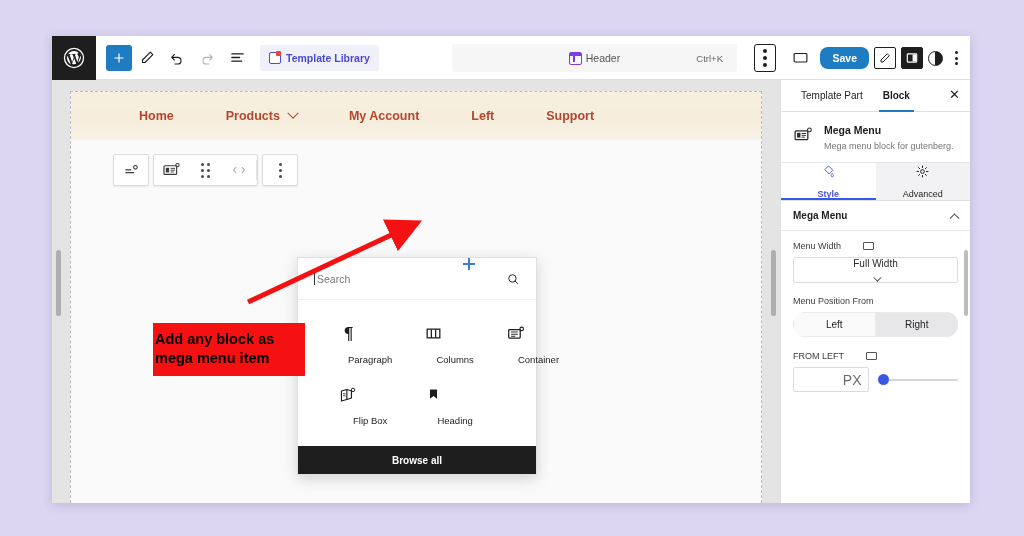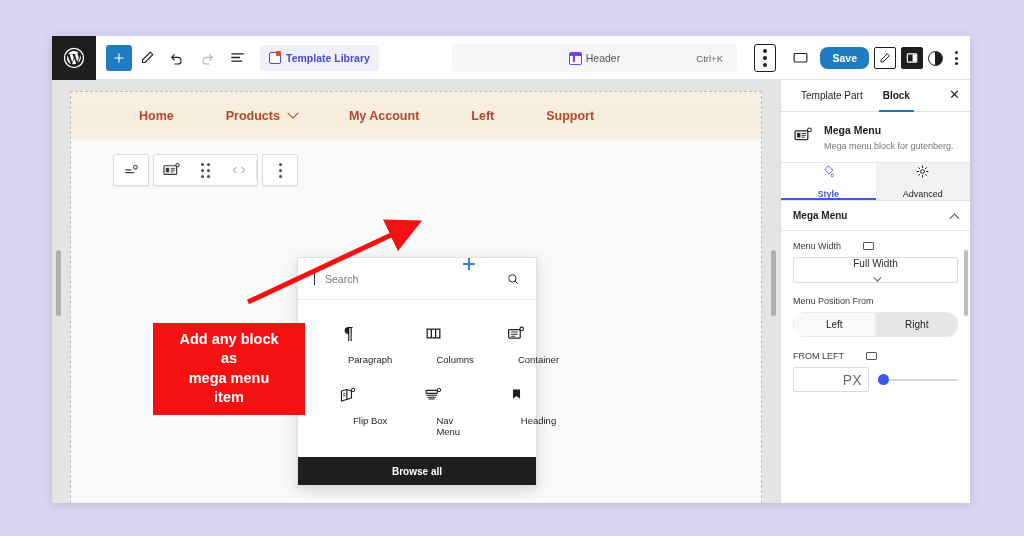--- a/index.html
+++ b/index.html
@@ -120,43 +120,42 @@
   }
   .blk-btn { width:34px; height:32px; display:flex; align-items:center; justify-content:center; }
   .blk-sep { width:1px; height:20px; background:#e4e4e4; }
   .dots6 { display:grid; grid-template-columns:repeat(2,3px); gap:3px; }
   .dots6 i { width:3px;height:3px;background:#4a4a4a;border-radius:50%; display:block;}
   .dots3v { display:flex;flex-direction:column;gap:3px;}
   .dots3v i { width:3px;height:3px;background:#4a4a4a;border-radius:50%; display:block;}
 
   
   .callout {
-    position:absolute; left:101px; top:243px; width:152px; padding:7px 19px;
-    background:#f51111; color:#ffffff; font-size:14.5px; font-weight:700; line-height:1.34;
+    position:absolute; left:101px; top:243px; width:152px; padding:7px 2px;
+    background:#f51111; color:#000000; font-size:14.5px; font-weight:700; line-height:1.34;
     z-index:9;
-    text-align:center;
   }
   .arrow-svg { position:absolute; left:0; top:0; width:728px; height:423px; z-index:8; pointer-events:none; }
 
   .plus-ins { position:absolute; left:411px; top:178px; width:12px; height:12px; z-index:9; }
   .plus-ins:before, .plus-ins:after { content:""; position:absolute; background:#3a7ed0;}
   .plus-ins:before { left:5px; top:0; width:1.6px; height:12px;}
   .plus-ins:after  { top:5px; left:0; height:1.6px; width:12px;}
 
   
   .inserter {
     position:absolute; left:245px; top:177px; width:240px;
     background:#fff; border:1px solid #e0e0e0; box-shadow:0 4px 14px rgba(0,0,0,.16);
     z-index:7;
   }
   .ins-search {
     height:42px; display:flex; align-items:center; padding:0 16px; gap:6px;
     border-bottom:1px solid #ededed;
   }
-  .ins-search .txt { flex:1; font-size:10.5px; color:#767676; border-left:1px solid #333; padding-left:10px;}
+  .ins-search .txt { flex:1; font-size:10.5px; color:#767676; border-left:1px solid #333; padding-left:2px;}
   .ins-grid { display:grid; grid-template-columns:repeat(3,1fr); padding:14px 6px 10px;}
   .ins-cell { display:flex; flex-direction:column; align-items:center; gap:11px; padding:10px 0; }
   .ins-cell .lbl { font-size:9.5px; color:#1e1e1e;padding-left:44px; }
   .browse-all {
     height:28px; background:#1e1e1e; color:#fff; font-size:10px; font-weight:600;
     display:flex; align-items:center; justify-content:center;
   }
 
   .canv-scroll {
     position:absolute; right:4px; top:170px; width:5px; height:66px;
@@ -426,28 +425,20 @@
             <div class="ins-cell">
               <svg width="20" height="19" viewBox="0 0 26 24">
                   <path d="M4.5 7.5l7-2v13l-7 2z" fill="none" stroke="#1e1e1e" stroke-width="1.5" stroke-linejoin="round"></path>
                   <path d="M11.5 5.5l6 2v9l-6 2" fill="none" stroke="#1e1e1e" stroke-width="1.5" stroke-linejoin="round"></path>
                   <path d="M6.6 11h3.2M6.6 13.6h3.2" stroke="#1e1e1e" stroke-width="1.1"></path>
                   <circle cx="19.6" cy="6" r="2.2" fill="none" stroke="#1e1e1e" stroke-width="1.3"></circle>
                 </svg>
               <span class="lbl">Flip Box</span>
             </div>
             <div class="ins-cell">
-              <svg width="21" height="19" viewBox="0 0 28 24">
-                  <rect x="4" y="6.5" width="15" height="4" rx="1" fill="none" stroke="#1e1e1e" stroke-width="1.5"></rect>
-                  <path d="M5 13h13M6.5 15.6h10M8 18h7" stroke="#1e1e1e" stroke-width="1.5" stroke-linecap="round"></path>
-                  <circle cx="21.3" cy="6" r="2.2" fill="none" stroke="#1e1e1e" stroke-width="1.3"></circle>
-                </svg>
-              <span class="lbl">Nav Menu</span>
-            </div>
-            <div class="ins-cell">
               <svg width="17" height="19" viewBox="0 0 24 24">
                   <path d="M7 5h10v13l-5-4-5 4z" fill="#1e1e1e"></path>
                 </svg>
               <span class="lbl">Heading</span>
             </div>
           </div>
 
           <div class="browse-all">Browse all</div>
         </div>
 

